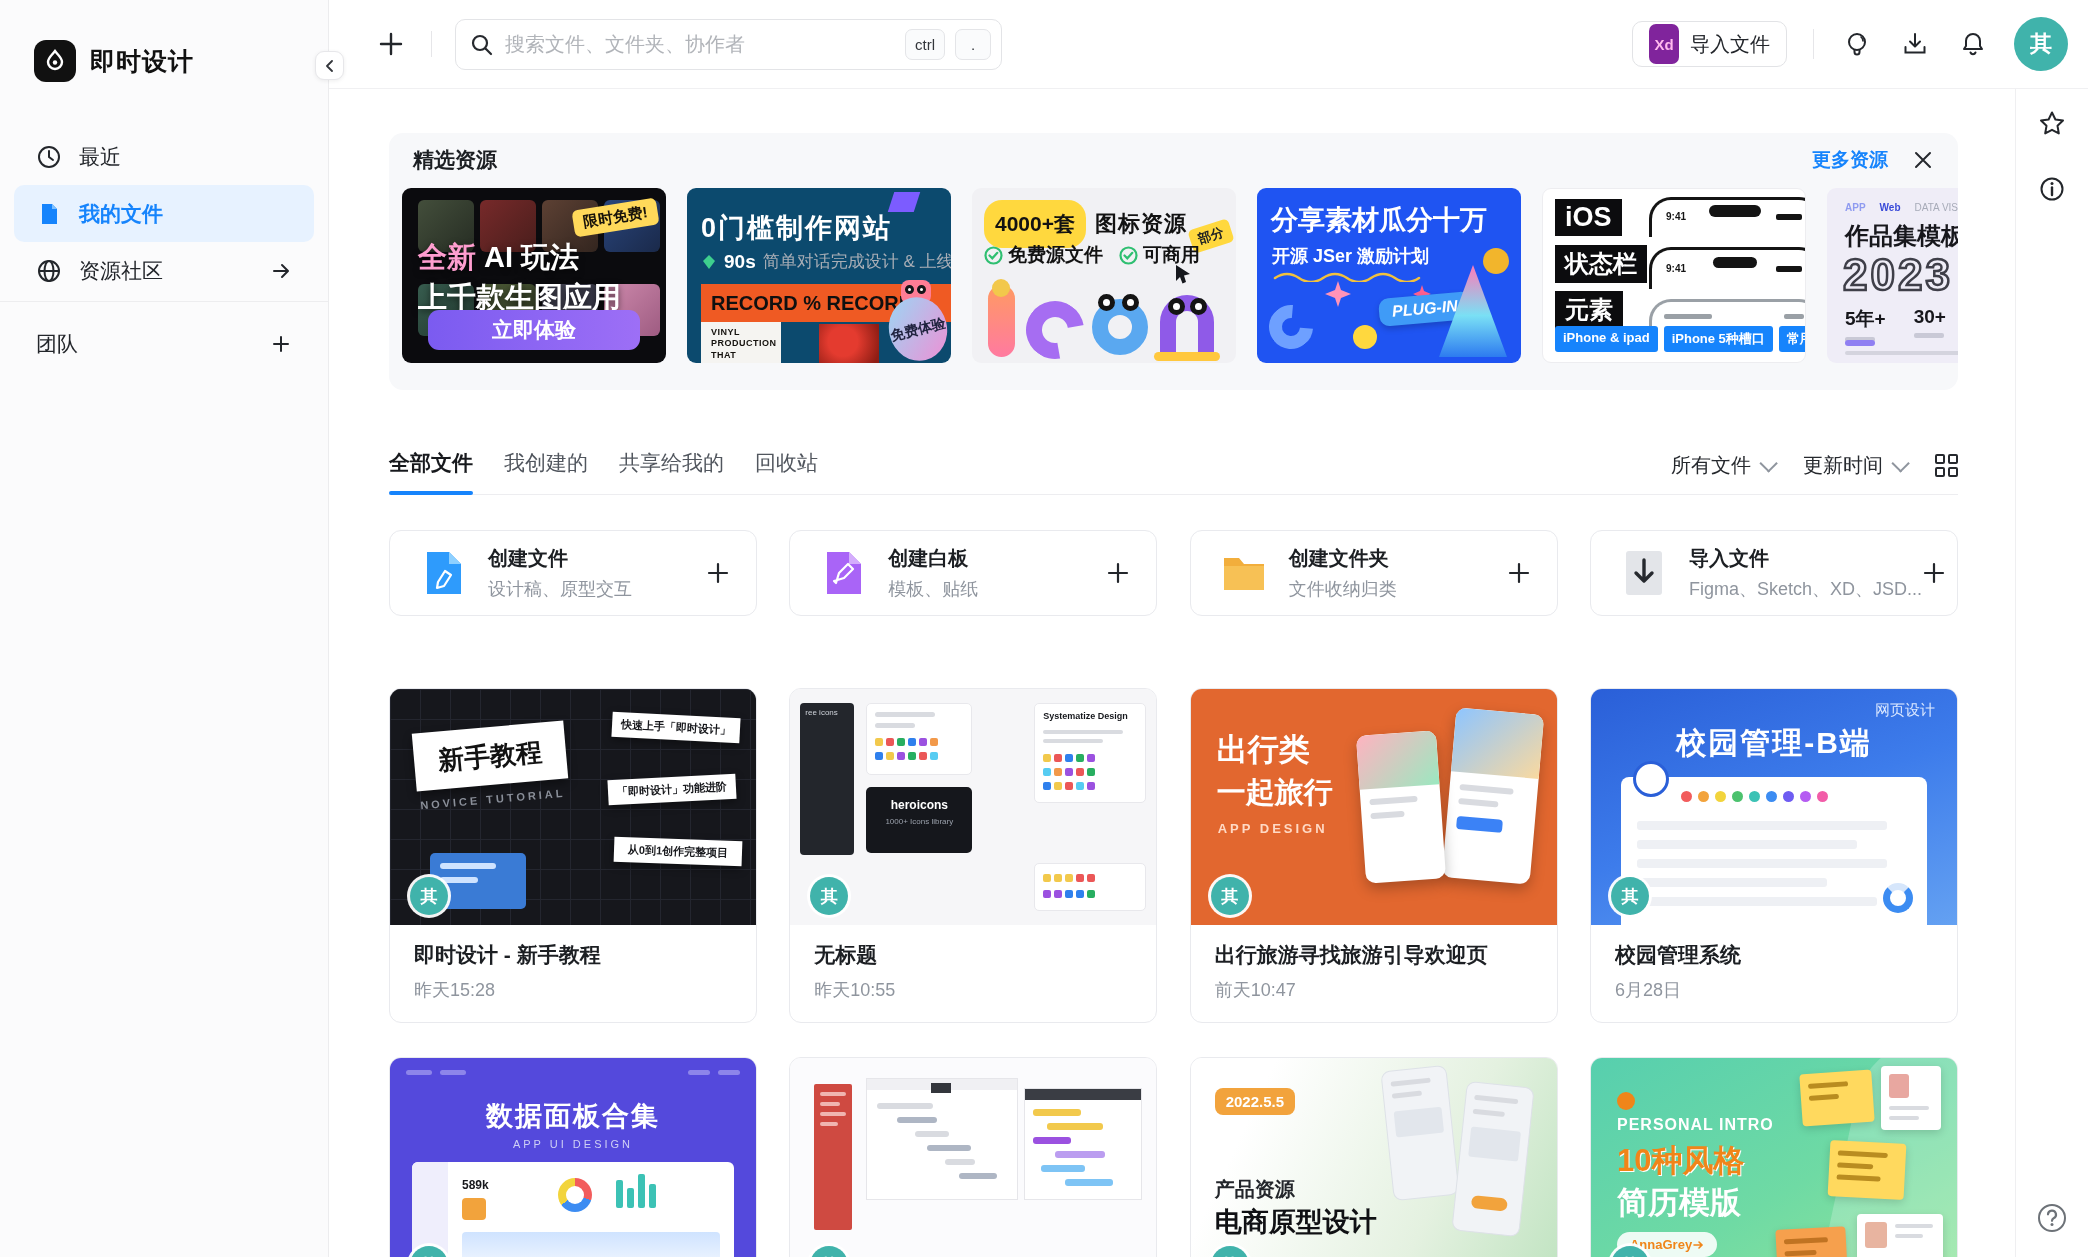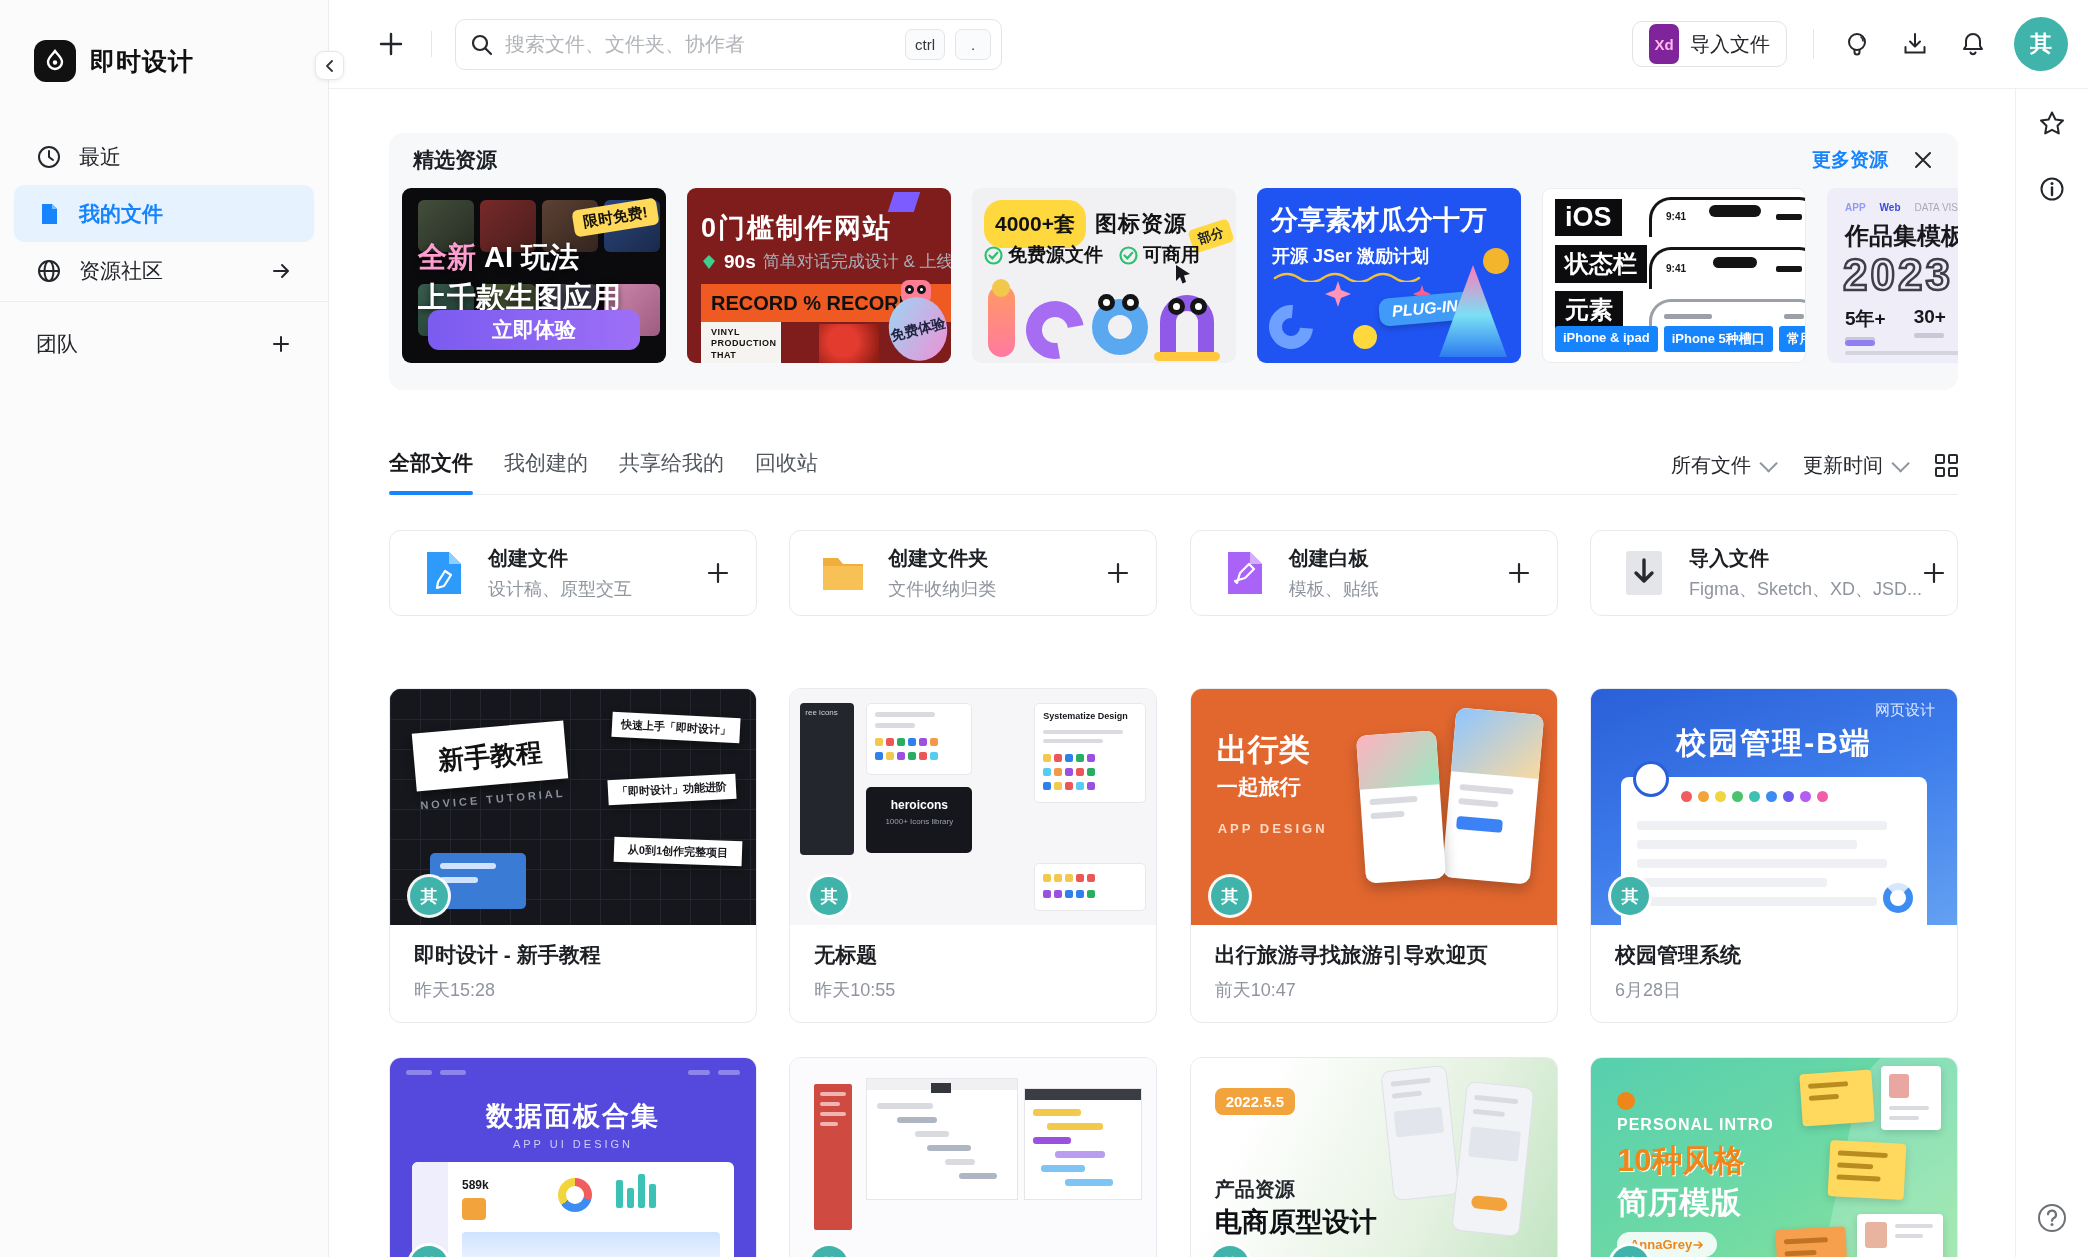--- a/index.html
+++ b/index.html
@@ -70,21 +70,21 @@
   .bn-ai{background:#0b0b0e;}
   .ai-tile{position:absolute;width:56px;height:52px;border-radius:6px;opacity:.85;}
   .ai-tag{position:absolute;right:8px;top:16px;background:#ffd95a;color:#17120a;font-size:15px;font-weight:700;
           padding:4px 10px;border-radius:6px;transform:rotate(-9deg);}
   .ai-accent{color:#ff9ed0;font-weight:900;}
   .ai-line{position:absolute;left:16px;color:#fff;font-size:29px;font-weight:900;text-shadow:0 2px 6px rgba(0,0,0,.6);white-space:nowrap;}
   .ai-btn{position:absolute;left:26px;right:26px;bottom:13px;height:40px;border-radius:11px;
           background:linear-gradient(90deg,#7b5bf0,#9d6ff6);color:#fff;font-size:21px;font-weight:700;
           display:flex;align-items:center;justify-content:center;}
   
-  .bn-web{background:#7f1d1d;}
+  .bn-web{background:#0c4a6e;}
   .web-title{position:absolute;left:14px;top:22px;color:#fff;font-size:27px;font-weight:900;letter-spacing:2px;white-space:nowrap;}
   .web-sub{position:absolute;left:14px;top:62px;display:flex;align-items:center;gap:7px;white-space:nowrap;}
   .web-sub b{color:#fff;font-size:19px;}
   .web-sub span{color:#a9aeb6;font-size:17px;}
   .web-strip{position:absolute;left:14px;right:0;top:96px;height:38px;background:#ef5a23;color:#101010;
              font-size:20px;font-weight:900;display:flex;align-items:center;padding-left:10px;white-space:nowrap;overflow:hidden;}
   .web-block{position:absolute;left:14px;right:0;top:134px;bottom:0;background:#f5f4f1;color:#15120e;
              font-size:9px;font-weight:900;line-height:1.25;padding:5px 0 0 10px;letter-spacing:.5px;}
   .web-photo{position:absolute;right:72px;top:136px;width:60px;height:39px;background:radial-gradient(circle at 40% 45%,#e43b2f 0 35%,#8f1d14 90%);}
   .web-sticker{position:absolute;right:4px;bottom:2px;width:64px;height:64px;border-radius:50%;
@@ -180,21 +180,21 @@
   .t2-hero span{display:block;color:#9aa0ab;font-size:8px;margin-top:5px;}
   .t2-cardA{position:absolute;left:76px;top:14px;width:106px;height:72px;background:#fff;border:1px solid #e8e8ec;border-radius:5px;box-sizing:border-box;}
   .t2-cardB{position:absolute;right:10px;top:14px;width:112px;height:100px;background:#fff;border:1px solid #e8e8ec;border-radius:5px;box-sizing:border-box;}
   .t2-cardB b{display:block;font-size:9px;color:#15171c;margin:7px 0 0 8px;white-space:nowrap;}
   .t2-cardC{position:absolute;right:10px;bottom:14px;width:112px;height:48px;background:#fff;border:1px solid #e8e8ec;border-radius:5px;box-sizing:border-box;}
   .sq-row{position:absolute;display:flex;gap:3px;}
   .sq-row i{width:8px;height:8px;border-radius:2px;}
   
   .t3{background:#e2672f;}
   .t3 .l1{position:absolute;left:26px;top:40px;color:#fff;font-size:31px;font-weight:900;}
-  .t3 .l2{position:absolute;left:26px;top:84px;color:#fff;font-size:21px;font-weight:900;}
+  .t3 .l2{position:absolute;left:26px;top:84px;color:#fff;font-size:29px;font-weight:900;}
   .t3 .l3{position:absolute;left:27px;top:132px;color:#ffd9c4;font-size:13px;font-weight:700;letter-spacing:3px;}
   .t3-ph{position:absolute;background:#fff;border-radius:10px;overflow:hidden;box-shadow:0 6px 14px rgba(0,0,0,.25);}
   
   .t4{background:linear-gradient(160deg,#2a5fd8 0%,#3d7ceb 50%,#64a1f2 100%);}
   .t4 .tag{position:absolute;right:22px;top:12px;color:#dbe8ff;font-size:15px;}
   .t4 .ttl{position:absolute;left:0;right:0;top:34px;text-align:center;color:#fff;font-size:30px;font-weight:900;letter-spacing:2px;}
   .t4-dash{position:absolute;left:30px;right:30px;top:88px;bottom:0;background:#fff;border-radius:8px 8px 0 0;}
   .t4-emb{position:absolute;left:12px;top:-16px;width:36px;height:36px;background:#fff;border:3px solid #2a5fd8;border-radius:50%;box-sizing:border-box;}
   .dot-row{position:absolute;left:60px;top:14px;display:flex;gap:6px;}
   .dot-row i{width:11px;height:11px;border-radius:50%;}
@@ -574,46 +574,46 @@
         <div class="cc-sub">设计稿、原型交互</div>
       </div>
       <span class="cc-plus">
         <svg width="24" height="24" viewBox="0 0 24 24">
             <path d="M12 3v18M3 12h18" fill="none" stroke="#23262b" stroke-width="2.2" stroke-linecap="round"></path>
           </svg>
       </span>
     </div>
     <div class="create-card">
       <span class="cc-icon">
-        <svg width="46" height="42" viewBox="0 0 46 42">
-            <path d="M3 6h15l5 6h20v26H3z" fill="#f2ae3c"></path>
-            <path d="M3 14h40v24H3z" fill="#f7c155"></path>
-          </svg>
-      </span>
-      <div>
-        <div class="cc-title">创建文件夹</div>
-        <div class="cc-sub">文件收纳归类</div>
-      </div>
-      <span class="cc-plus">
-        <svg width="24" height="24" viewBox="0 0 24 24">
-            <path d="M12 3v18M3 12h18" fill="none" stroke="#23262b" stroke-width="2.2" stroke-linecap="round"></path>
-          </svg>
-      </span>
-    </div>
-    <div class="create-card">
-      <span class="cc-icon">
         <svg width="42" height="46" viewBox="0 0 42 46">
             <path d="M5 2h22l12 12v30H5z" fill="#a964f7"></path>
             <path d="M27 2l12 12H27z" fill="#d4adfc"></path>
             <path d="M14 33l3-10 9-9 5 5-9 9-10 3z" fill="none" stroke="#fff" stroke-width="2.2" stroke-linejoin="round"></path>
           </svg>
       </span>
       <div>
         <div class="cc-title">创建白板</div>
         <div class="cc-sub">模板、贴纸</div>
+      </div>
+      <span class="cc-plus">
+        <svg width="24" height="24" viewBox="0 0 24 24">
+            <path d="M12 3v18M3 12h18" fill="none" stroke="#23262b" stroke-width="2.2" stroke-linecap="round"></path>
+          </svg>
+      </span>
+    </div>
+    <div class="create-card">
+      <span class="cc-icon">
+        <svg width="46" height="42" viewBox="0 0 46 42">
+            <path d="M3 6h15l5 6h20v26H3z" fill="#f2ae3c"></path>
+            <path d="M3 14h40v24H3z" fill="#f7c155"></path>
+          </svg>
+      </span>
+      <div>
+        <div class="cc-title">创建文件夹</div>
+        <div class="cc-sub">文件收纳归类</div>
       </div>
       <span class="cc-plus">
         <svg width="24" height="24" viewBox="0 0 24 24">
             <path d="M12 3v18M3 12h18" fill="none" stroke="#23262b" stroke-width="2.2" stroke-linecap="round"></path>
           </svg>
       </span>
     </div>
     <div class="create-card">
       <span class="cc-icon">
         <svg width="38" height="46" viewBox="0 0 38 46">

